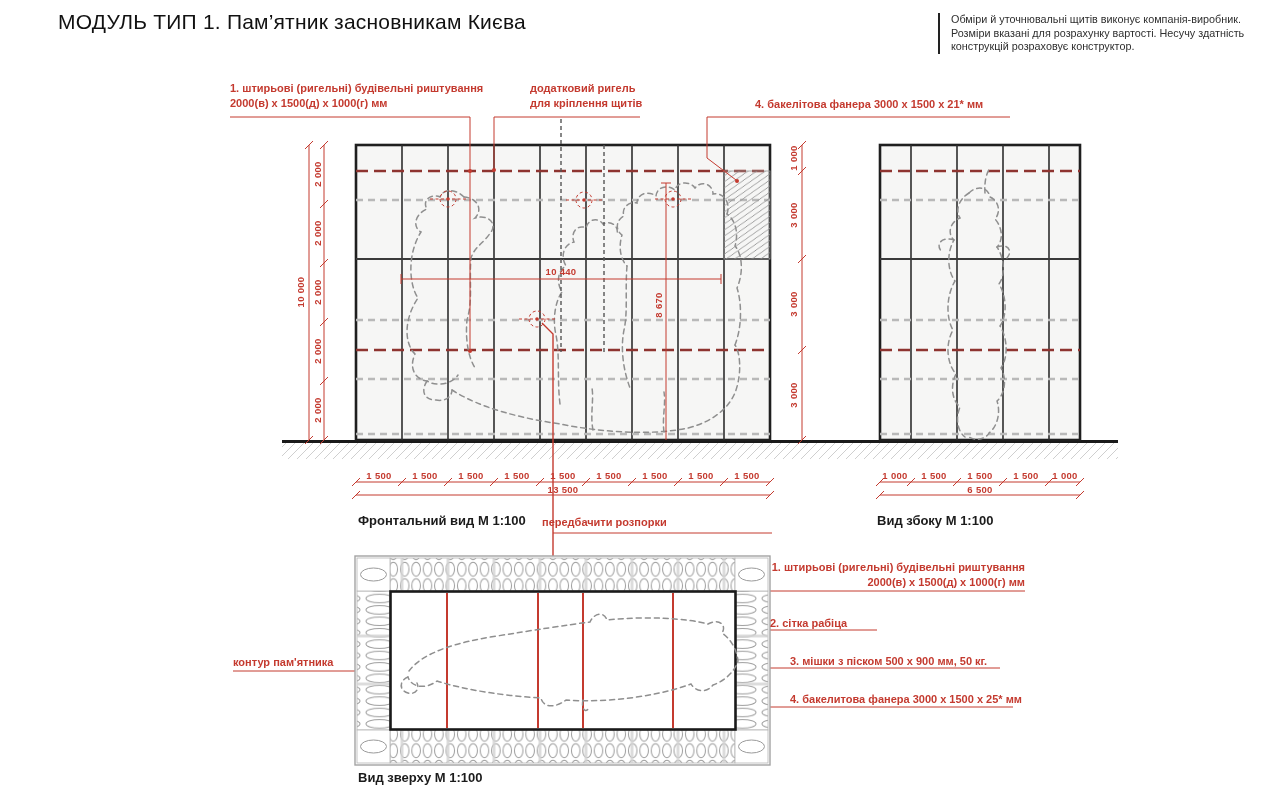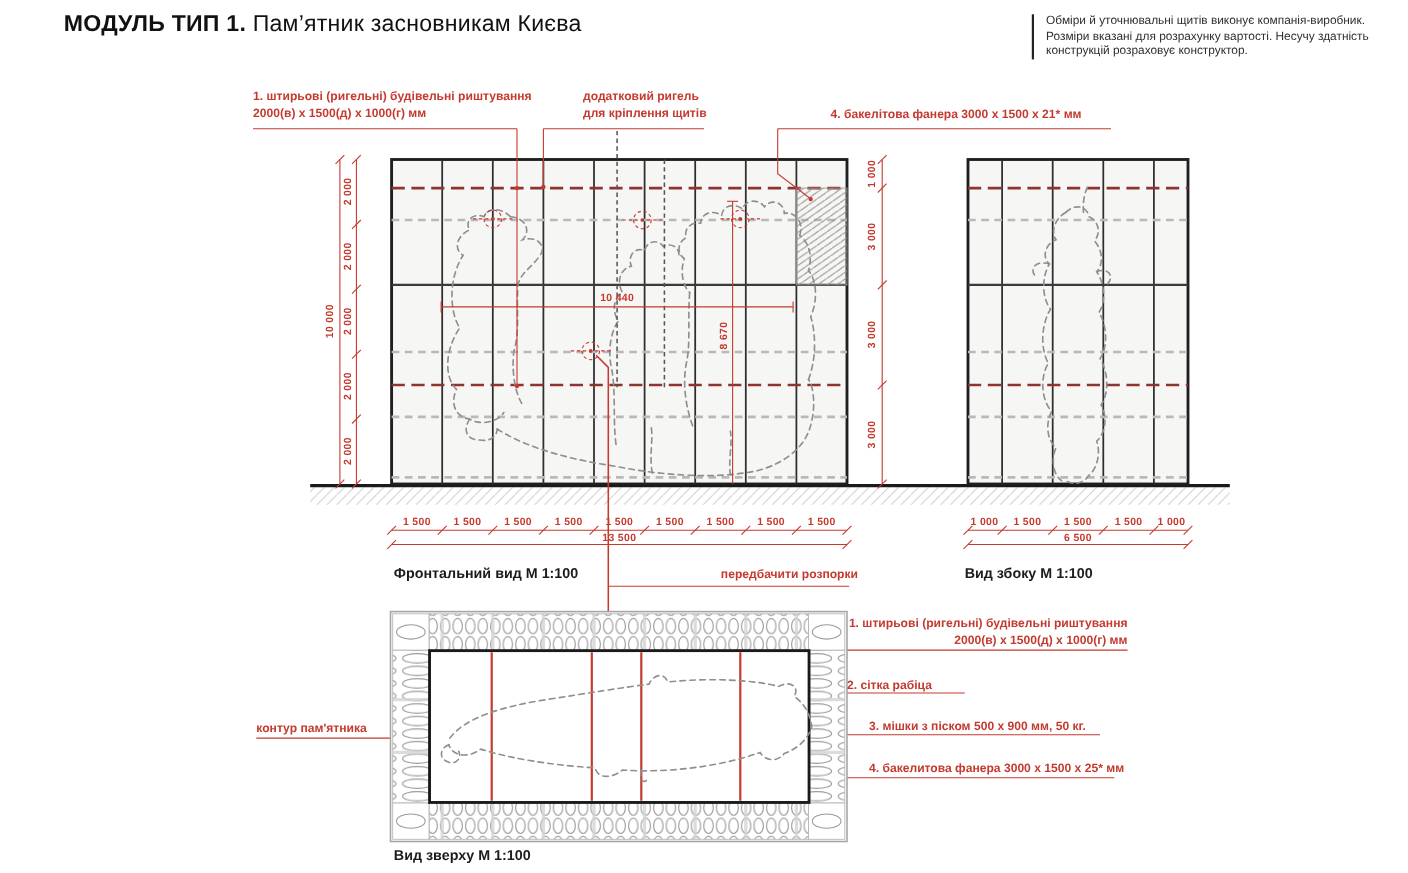--- a/index.html
+++ b/index.html
@@ -8,21 +8,21 @@
     --ink:#1c1c1c;
     --gray:#9a9a9a;
   }
   html,body{margin:0;padding:0;background:#ffffff;}
   .page{position:relative;width:1280px;height:794px;background:#fff;overflow:hidden;
         font-family:"Liberation Sans","DejaVu Sans",sans-serif;}
   svg.drawing{position:absolute;left:0;top:0;}
 
   
   .title{position:absolute;left:58px;top:10px;font-size:21px;color:#111;letter-spacing:.2px;white-space:nowrap;}
-  .title .b{font-weight:700;}
+  .title .b{font-weight:400;}
   .note{position:absolute;left:938px;top:13px;border-left:2.5px solid #222;padding-left:11px;}
   .note div{font-size:10.8px;line-height:13.5px;color:#2e2e2e;white-space:nowrap;}
 
   
   .t{position:absolute;white-space:nowrap;}
   .callout{font-size:11px;font-weight:700;color:var(--red);line-height:15px;}
   .dim{font-size:9.5px;font-weight:700;color:var(--red);letter-spacing:.3px;
        transform:translate(-50%,-50%);}
   .dim.v{transform:translate(-50%,-50%) rotate(-90deg);}
   .vtitle{font-size:13px;font-weight:700;color:#1b1b1b;}
@@ -328,21 +328,21 @@
 
   <div class="t callout" style="left:230px;top:81px">
     <div>1. штирьові (ригельні) будівельні риштування</div>
     <div>2000(в) x 1500(д) x 1000(г) мм</div>
   </div>
   <div class="t callout" style="left:530px;top:81px">
     <div>додатковий ригель</div>
     <div>для кріплення щитів</div>
   </div>
   <div class="t callout" style="left:755px;top:97px">4. бакелітова фанера 3000 x 1500 x 21* мм</div>
-  <div class="t callout" style="left:561px;top:515px;width:219px;text-align:right">передбачити розпорки</div>
+  <div class="t callout" style="left:542px;top:515px;width:219px;text-align:left">передбачити розпорки</div>
   <div class="t callout" style="left:233px;top:655px">контур пам'ятника</div>
 
   <div class="t callout" style="left:700px;top:560px;width:325px;text-align:right">
     <div>1. штирьові (ригельні) будівельні риштування</div>
     <div>2000(в) x 1500(д) x 1000(г) мм</div>
   </div>
   <div class="t callout" style="left:770px;top:616px">2. сітка рабіца</div>
   <div class="t callout" style="left:790px;top:654px">3. мішки з піском 500 x 900 мм, 50 кг.</div>
   <div class="t callout" style="left:790px;top:692px">4. бакелитова фанера 3000 x 1500 x 25* мм</div>
 

